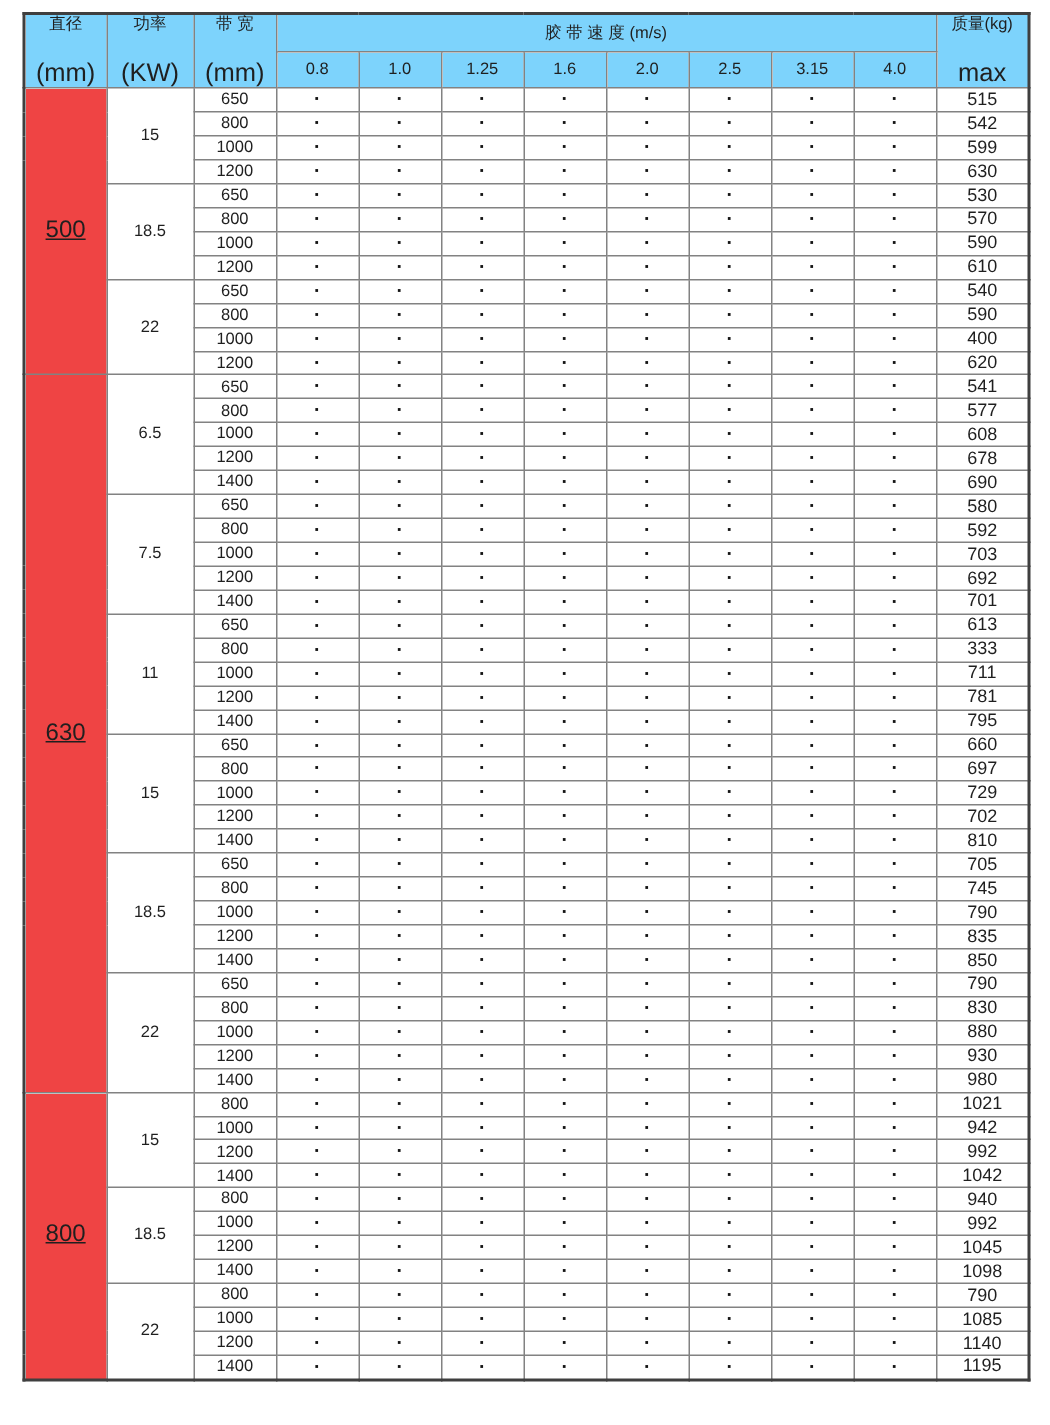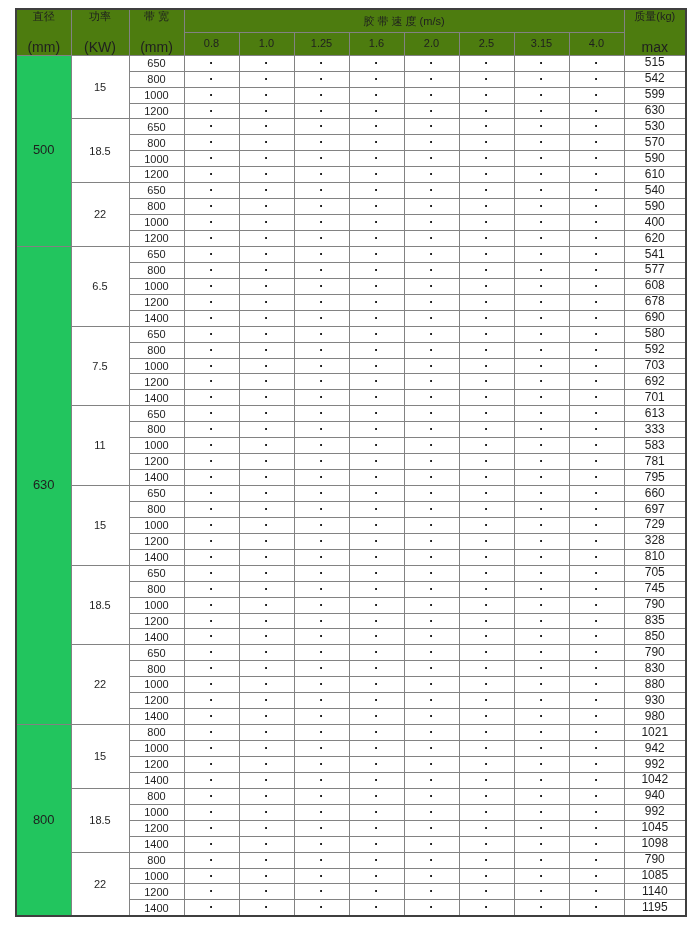--- a/index.html
+++ b/index.html
@@ -27,26 +27,26 @@
     text-align: center;
     vertical-align: middle;
     color: #1f1f1f;
     font-size: 11px;
     font-weight: normal;
     line-height: 1.15;
     overflow: hidden;
     white-space: nowrap;
   }
   
-  thead th { background: #4d7c0f; height: 19px; }
+  thead th { background: #7dd3fc; height: 19px; }
   thead .two-line { line-height: 1.35; font-size: 11.5px; }
-  thead .two-line .l2 { font-size: 14px; margin-top: 16px; }
+  thead .two-line .l2 { font-size: 17px; margin-top: 16px; }
   
   tbody td { height: 14.6px; background: #ffffff; }
-  tbody td.dia { background: #22c55e; font-size: 13px; }
+  tbody td.dia { background: #ef4444; font-size: 16px; text-decoration: underline; }
   tbody td.dot-cell { font-size: 13px; font-weight: bold; color: #141414; }
   tbody td.max-cell { font-size: 12px; }
 </style>
 </head>
 <body>
 
 <div class="page">
   <table class="spec">
     <colgroup>
       <col style="width:55px">
@@ -393,21 +393,21 @@
         <tr>
           <td>1000</td>
           <td class="dot-cell">·</td>
           <td class="dot-cell">·</td>
           <td class="dot-cell">·</td>
           <td class="dot-cell">·</td>
           <td class="dot-cell">·</td>
           <td class="dot-cell">·</td>
           <td class="dot-cell">·</td>
           <td class="dot-cell">·</td>
-          <td class="max-cell">583</td>
+          <td class="max-cell">711</td>
         </tr>
         <tr>
           <td>1200</td>
           <td class="dot-cell">·</td>
           <td class="dot-cell">·</td>
           <td class="dot-cell">·</td>
           <td class="dot-cell">·</td>
           <td class="dot-cell">·</td>
           <td class="dot-cell">·</td>
           <td class="dot-cell">·</td>
@@ -466,21 +466,21 @@
         <tr>
           <td>1200</td>
           <td class="dot-cell">·</td>
           <td class="dot-cell">·</td>
           <td class="dot-cell">·</td>
           <td class="dot-cell">·</td>
           <td class="dot-cell">·</td>
           <td class="dot-cell">·</td>
           <td class="dot-cell">·</td>
           <td class="dot-cell">·</td>
-          <td class="max-cell">328</td>
+          <td class="max-cell">702</td>
         </tr>
         <tr>
           <td>1400</td>
           <td class="dot-cell">·</td>
           <td class="dot-cell">·</td>
           <td class="dot-cell">·</td>
           <td class="dot-cell">·</td>
           <td class="dot-cell">·</td>
           <td class="dot-cell">·</td>
           <td class="dot-cell">·</td>

